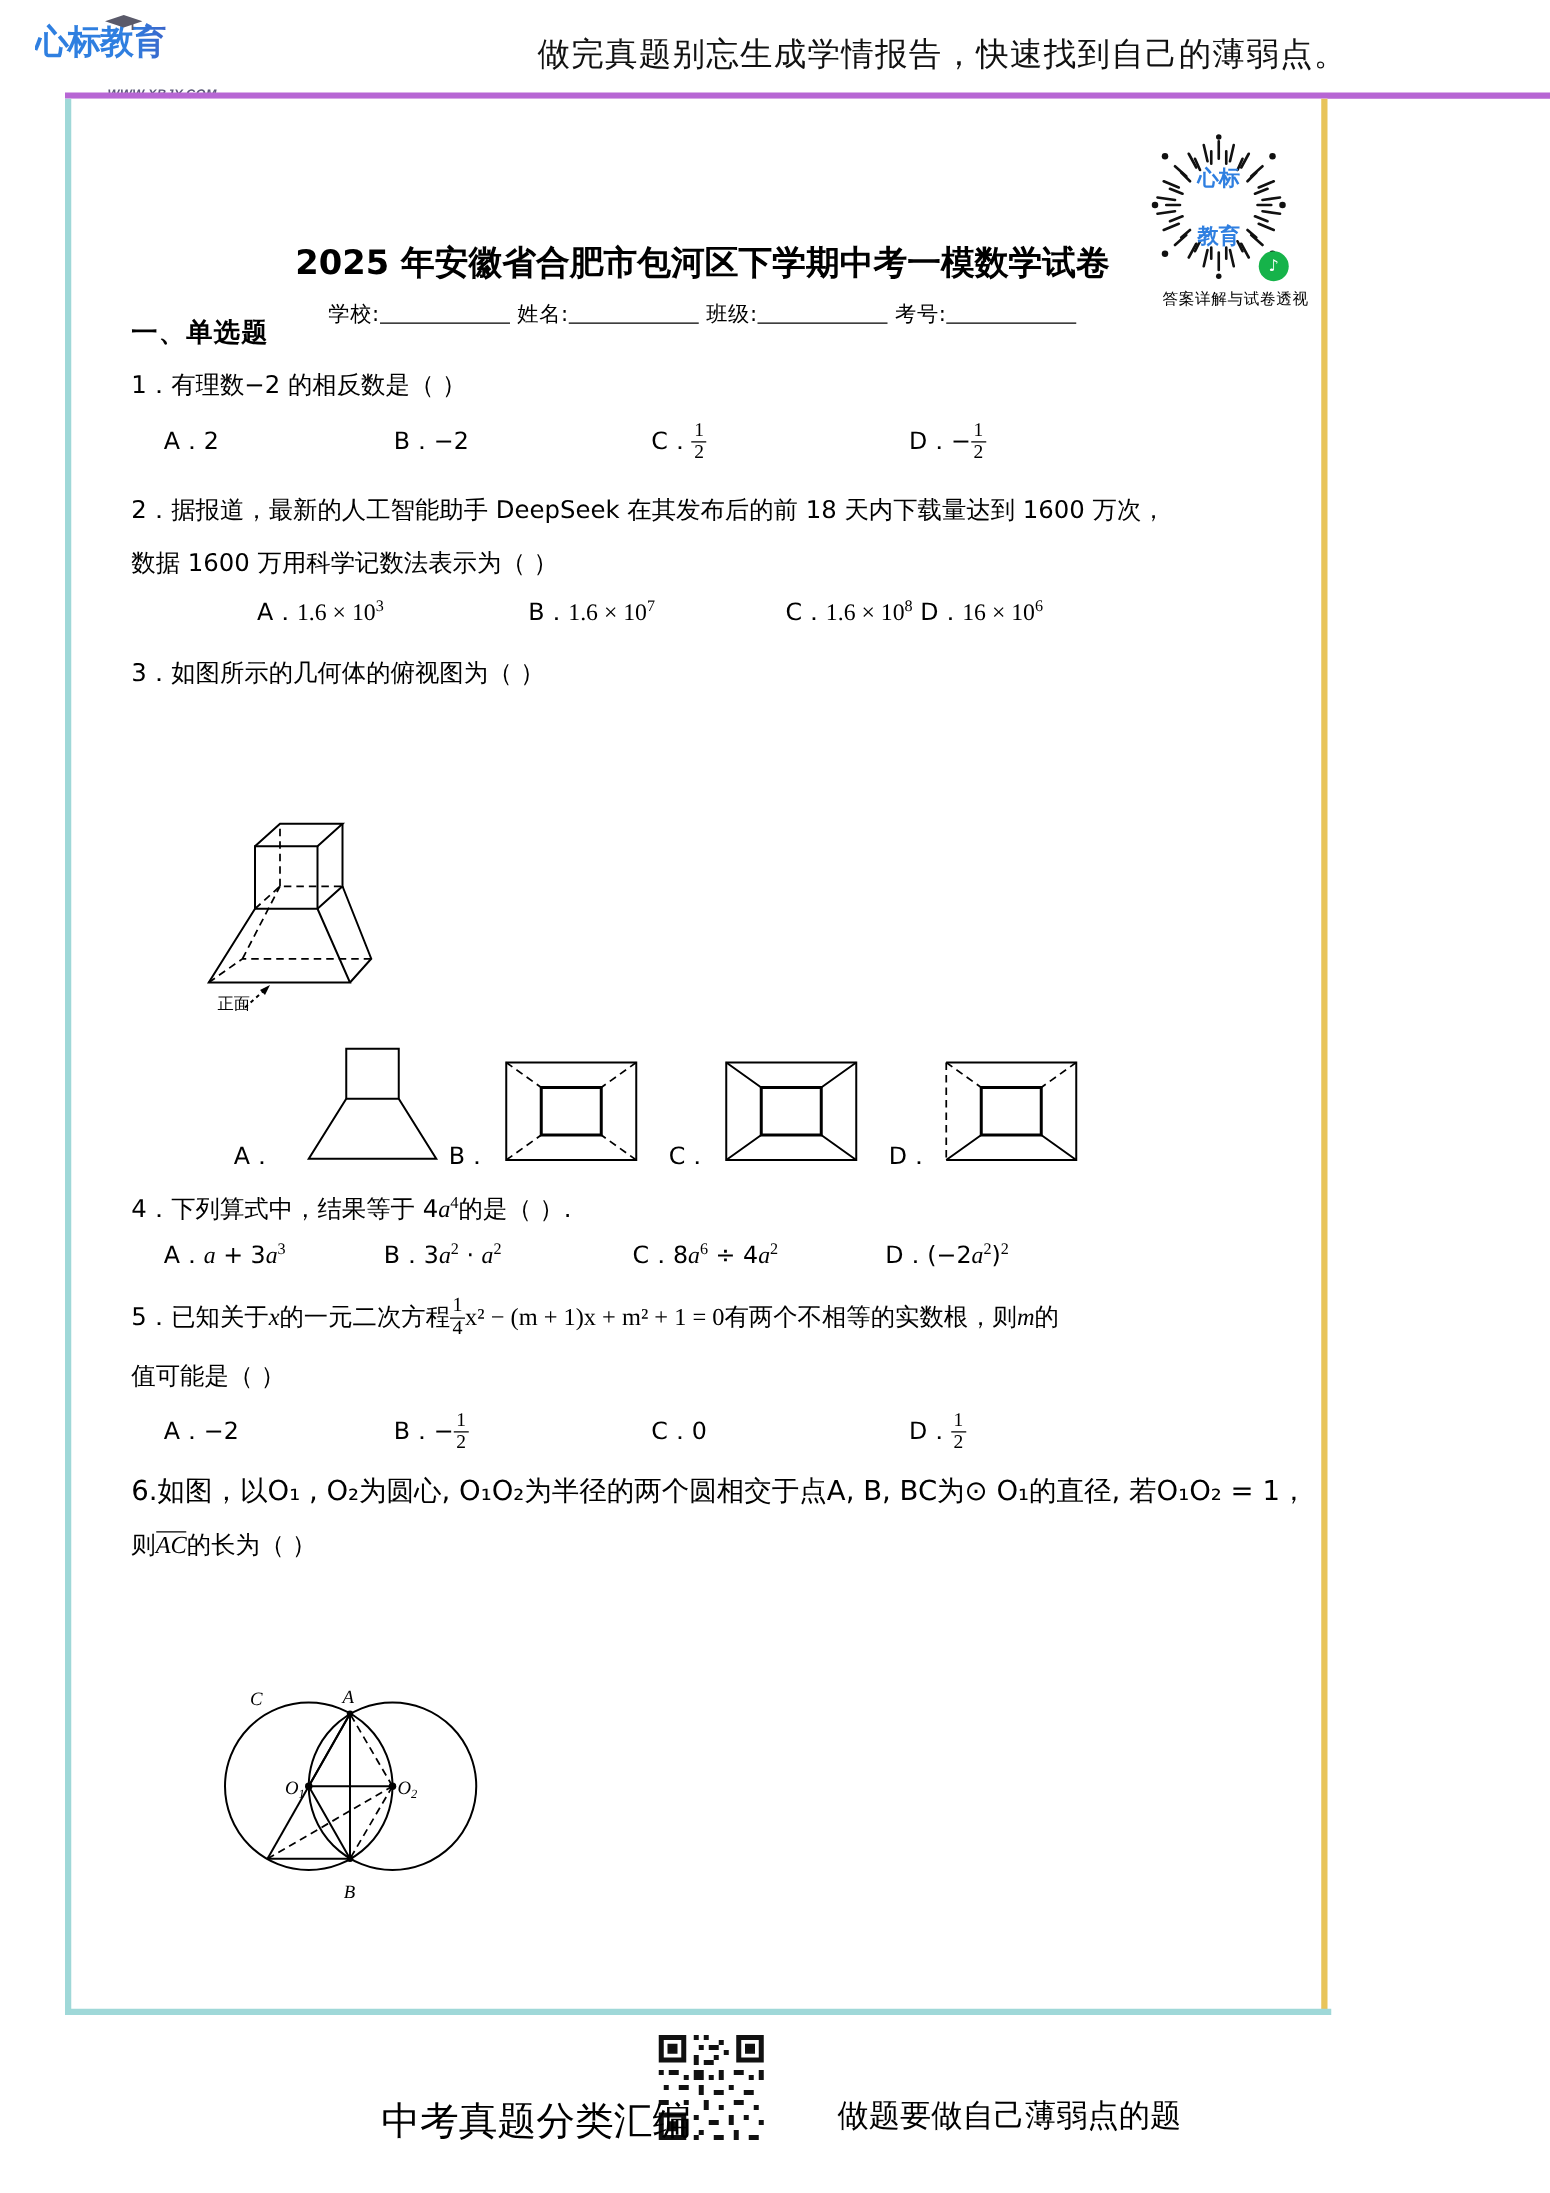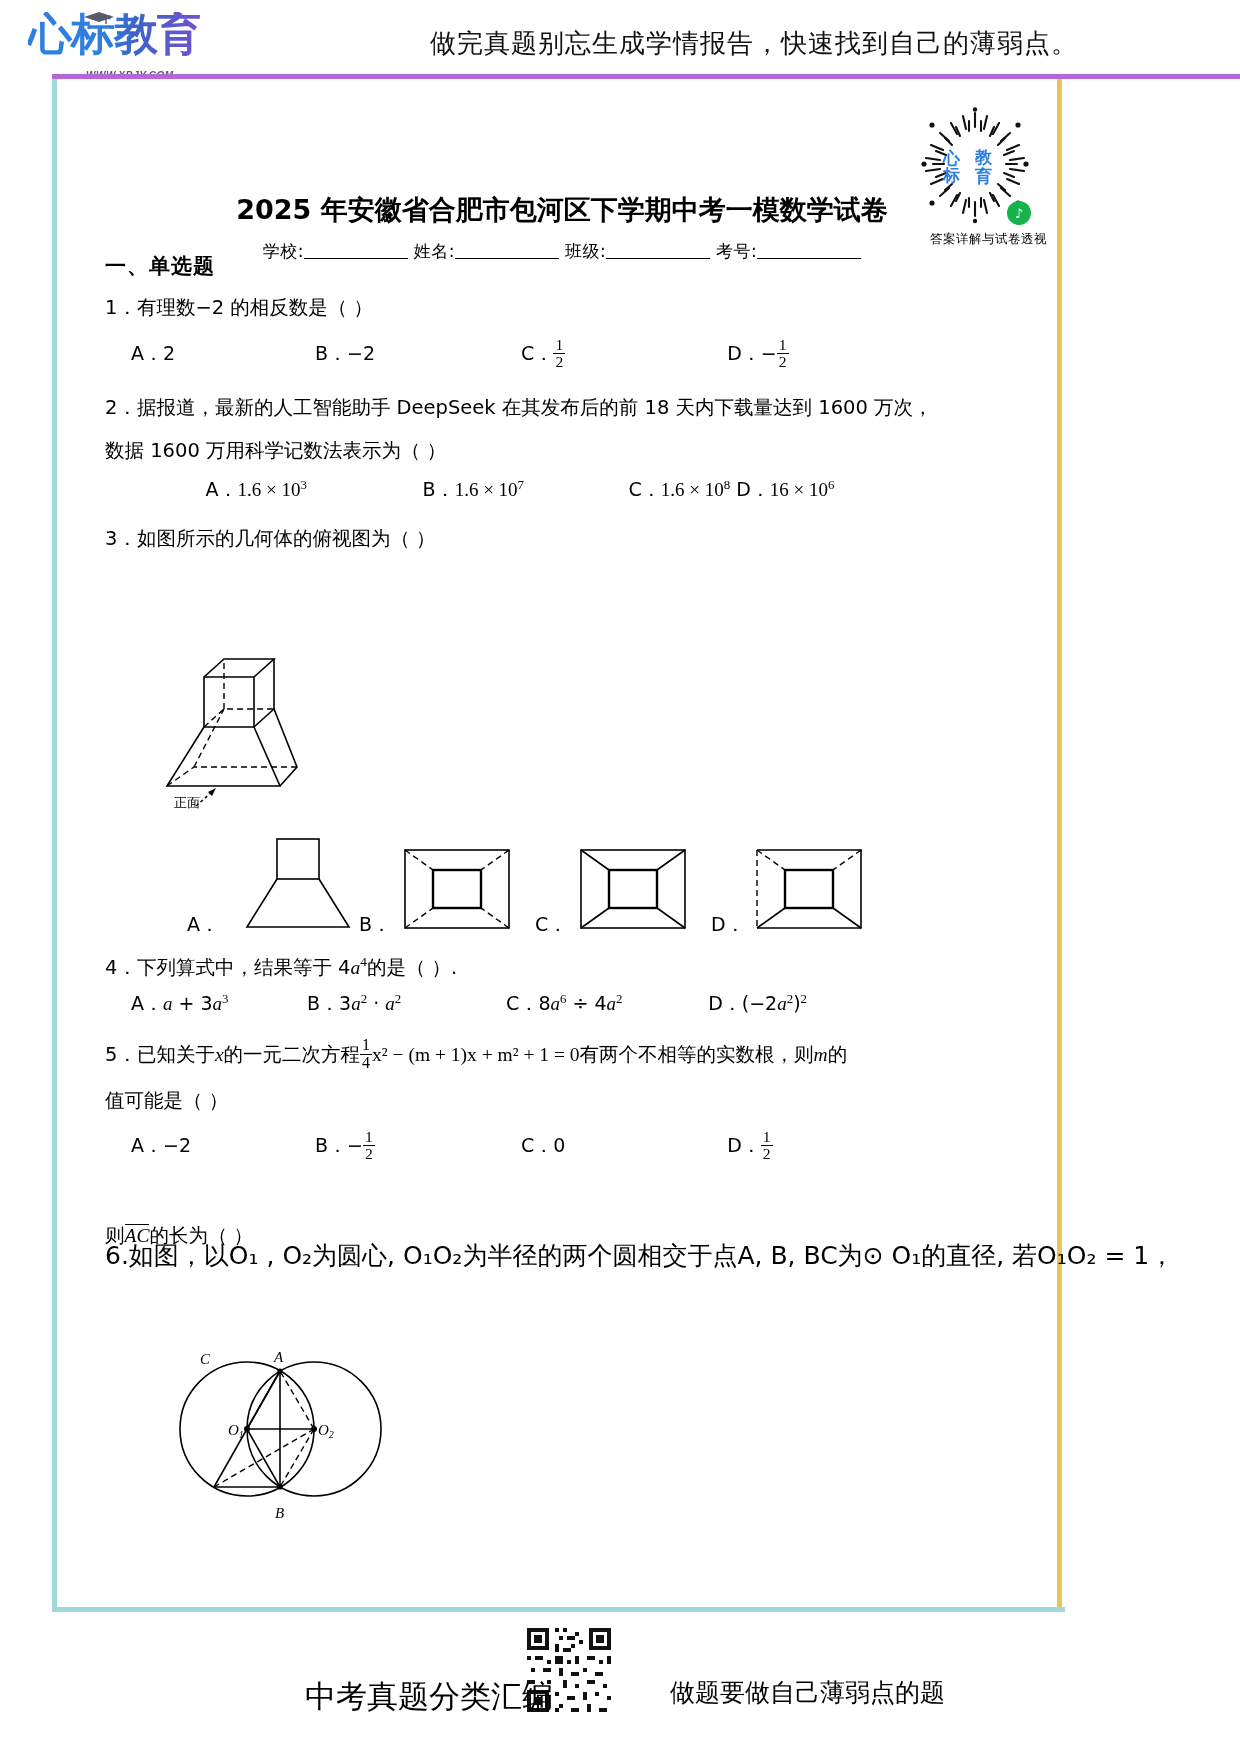--- a/index.html
+++ b/index.html
@@ -20,21 +20,21 @@
     height: 80px;
   }
   .logo-wrap {
     position: absolute;
     left: 28px; top: 12px;
     width: 180px; height: 58px;
   }
   .logo-text {
     font-family: "DejaVu Sans", sans-serif;
     font-weight: bold;
-    font-size: 44px;
+    font-size: 27px;
     letter-spacing: -1px;
     background: linear-gradient(90deg,#2f7fe0 0%, #2f7fe0 42%, #3c63c8 60%, #7b4fd0 100%);
     -webkit-background-clip: text;
     background-clip: text;
     color: transparent;
     line-height: 44px;
   }
   .logo-cap {
     position: absolute;
     left: 56px; top: 0px;
@@ -106,21 +106,21 @@
   .blank { display:inline-block; border-bottom: 1.5px solid #000; width: 104px; height: 20px; vertical-align: -2px; }
 
   
   .qr-box {
     position: absolute;
     top: 28px; right: 22px;
     width: 120px; height: 120px;
   }
   .qr-inner {
     position:absolute; left:28px; top:28px; width:64px; height:64px;
-    display:flex; align-items:center; justify-content:flex-end;
+    display:flex; flex-direction:column; align-items:center; justify-content:space-between;
   }
   .qr-logo-a { font-family:"DejaVu Sans",sans-serif; font-weight:bold; font-size:17px; color:#2f7fe0; line-height:17px;}
   .qr-logo-b { font-family:"DejaVu Sans",sans-serif; font-weight:bold; font-size:17px; color:#2f7fe0; line-height:19px;}
   .qr-badge {
     position:absolute; right:4px; bottom:2px;
     width:24px;height:24px;border-radius:50%;background:#16b34a;
     color:#fff;font-size:13px;display:flex;align-items:center;justify-content:center;
     font-family:"DejaVu Sans",sans-serif;
   }
   .qr-caption {
@@ -336,21 +336,21 @@
 
     <div class="q" style="top:958px;"><span>5．已知关于</span><span class="mi">x</span><span>的一元二次方程</span><span class="frac"><span class="num">1</span><span class="den">4</span></span><span class="mn">x² − (m + 1)x + m² + 1 = 0</span><span>有两个不相等的实数根，则</span><span class="mi">m</span><span>的</span></div>
     <div class="q" style="top:1005px;">值可能是（  ）</div>
     <div class="opts" style="top:1050px;">
       <span class="opt" style="width:178px">A．−2</span>
       <span class="opt" style="width:200px"><span>B．−</span><span class="frac"><span class="num">1</span><span class="den">2</span></span></span>
       <span class="opt" style="width:200px">C．0</span>
       <span class="opt"><span>D．</span><span class="frac"><span class="num">1</span><span class="den">2</span></span></span>
     </div>
 
-    <div class="q" style="top:1160px;font-size:25px;">6.如图，以O₁ , O₂为圆心, O₁O₂为半径的两个圆相交于点A, B, BC为⊙ O₁的直径, 若O₁O₂ = 1，</div>
+    <div class="q" style="top:1098px;font-size:22px;">6.如图，以O₁ , O₂为圆心, O₁O₂为半径的两个圆相交于点A, B, BC为⊙ O₁的直径, 若O₁O₂ = 1，</div>
     <div class="q" style="top:1140px;"><span>则</span><span class="overarc mi">AC</span><span>的长为（  ）</span></div>
 
     <div class="fig-circles">
       <svg width="280" height="190" viewBox="0 0 280 190">
         <circle class="stroke" cx="95" cy="95" r="67"></circle>
         <circle class="stroke" cx="162" cy="95" r="67"></circle>
 
         <path class="stroke" d="M95 95 L162 95"></path>
 
         <path class="stroke" d="M128 37 L128 153"></path>

